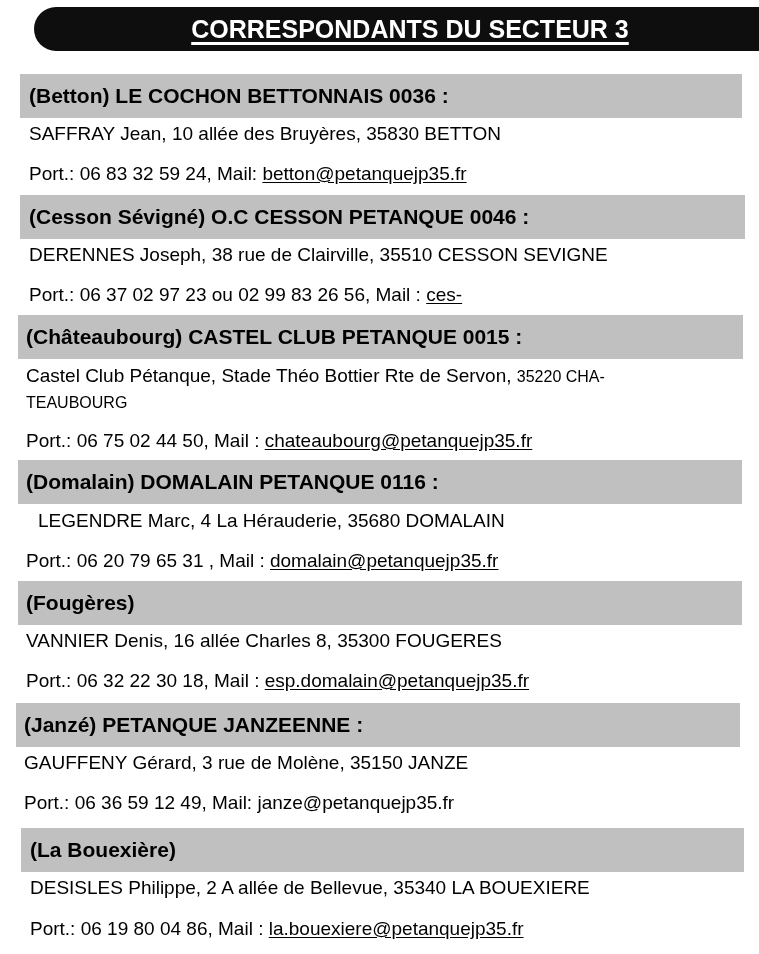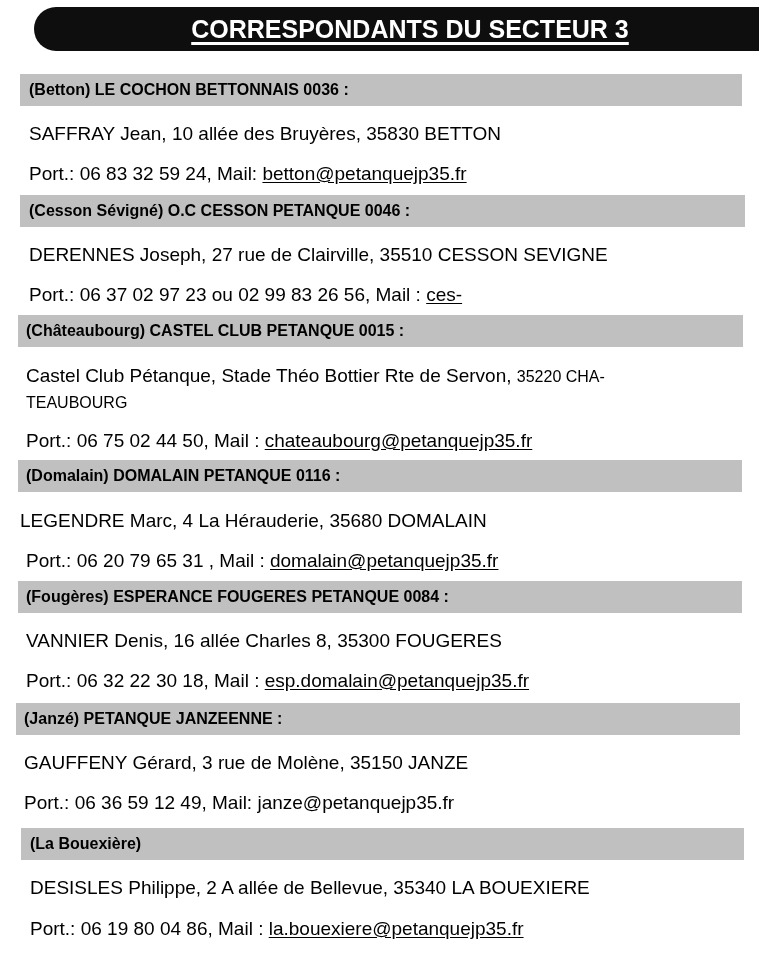--- a/index.html
+++ b/index.html
@@ -9,22 +9,22 @@
     }
     .title-box {
       position: absolute; left: 34px; top: 7px; width: 752px; height: 44px;
       background: #0e0e0e; display: flex; align-items: center; justify-content: center; border-radius: 22px;
     }
     .title-text {
       color: #fff; font-weight: bold; font-size: 25px; text-decoration: underline;
       text-decoration-thickness: 3px; text-underline-offset: 4px; letter-spacing: 0px;
     }
     .bar {
-      position: absolute; height: 32px; background: #c0c0c0;
-      display: flex; align-items: center; font-size: 16px; white-space: nowrap;
+      position: absolute; height: 44px; background: #c0c0c0;
+      display: flex; align-items: center; font-size: 21px; white-space: nowrap;
     }
     .bar .city { font-weight: bold; }
     .bar .club { font-weight: bold; }
     .line {
       position: absolute; font-size: 19px; white-space: nowrap; line-height: 22px;
     }
     .email { text-decoration: underline; text-underline-offset: 2px; }
     .small { font-size: 16px; }
   </style>
 </head>
@@ -38,46 +38,46 @@
   <span class="city">(Betton)</span>&nbsp;<span class="club">LE COCHON BETTONNAIS 0036 :</span>
 </div>
 <div class="line" style="left:29px; top:123px;">SAFFRAY Jean, 10 allée des Bruyères, 35830 BETTON</div>
 <div class="line" style="left:29px; top:163px;">
   <span>Port.: 06 83 32 59 24, Mail: </span><span class="email">betton@petanquejp35.fr</span>
 </div>
 
 <div class="bar" style="left:20px; top:195px; width:725px; padding-left:9px; box-sizing:border-box;">
   <span class="city">(Cesson Sévigné)</span>&nbsp;<span class="club">O.C CESSON PETANQUE 0046 :</span>
 </div>
-<div class="line" style="left:29px; top:244px;">DERENNES Joseph, 27 rue de Clairville, 35510 CESSON SEVIGNE</div>
+<div class="line" style="left:29px; top:244px;">DERENNES Joseph, 38 rue de Clairville, 35510 CESSON SEVIGNE</div>
 <div class="line" style="left:29px; top:284px;">
   <span>Port.: 06 37 02 97 23 ou 02 99 83 26 56, Mail : </span><span class="email">ces-</span>
 </div>
 
 <div class="bar" style="left:18px; top:315px; width:725px; padding-left:8px; box-sizing:border-box;">
   <span class="city">(Châteaubourg)</span>&nbsp;<span class="club">CASTEL CLUB PETANQUE 0015 :</span>
 </div>
 <div class="line" style="left:26px; top:365px;">
   <span>Castel Club Pétanque, Stade Théo Bottier Rte de Servon, </span><span class="small">35220 CHA-</span>
 </div>
 <div class="line small" style="left:26px; top:392px;">TEAUBOURG</div>
 <div class="line" style="left:26px; top:430px;">
   <span>Port.: 06 75 02 44 50, Mail : </span><span class="email">chateaubourg@petanquejp35.fr</span>
 </div>
 
 <div class="bar" style="left:18px; top:460px; width:724px; padding-left:8px; box-sizing:border-box;">
   <span class="city">(Domalain)</span>&nbsp;<span class="club">DOMALAIN PETANQUE 0116 :</span>
 </div>
-<div class="line" style="left:20px; top:510px;">LEGENDRE Marc, 4 La Hérauderie, 35680 DOMALAIN</div>
+<div class="line" style="left:38px; top:510px;">LEGENDRE Marc, 4 La Hérauderie, 35680 DOMALAIN</div>
 <div class="line" style="left:26px; top:550px;">
   <span>Port.: 06 20 79 65 31 , Mail : </span><span class="email">domalain@petanquejp35.fr</span>
 </div>
 
 <div class="bar" style="left:18px; top:581px; width:724px; padding-left:8px; box-sizing:border-box;text-align:center;">
-  <span class="city">(Fougères)</span>&nbsp;<span class="club">ESPERANCE FOUGERES PETANQUE 0084 :</span>
+  <span class="city">(Fougères)</span>&nbsp;
 </div>
 <div class="line" style="left:26px; top:630px;">VANNIER Denis, 16 allée Charles 8, 35300 FOUGERES</div>
 <div class="line" style="left:26px; top:670px;">
   <span>Port.: 06 32 22 30 18, Mail : </span><span class="email">esp.domalain@petanquejp35.fr</span>
 </div>
 
 <div class="bar" style="left:16px; top:703px; width:724px; padding-left:8px; box-sizing:border-box;">
   <span class="city">(Janzé)</span>&nbsp;<span class="club">PETANQUE JANZEENNE :</span>
 </div>
 <div class="line" style="left:24px; top:752px;">GAUFFENY Gérard, 3 rue de Molène, 35150 JANZE</div>

